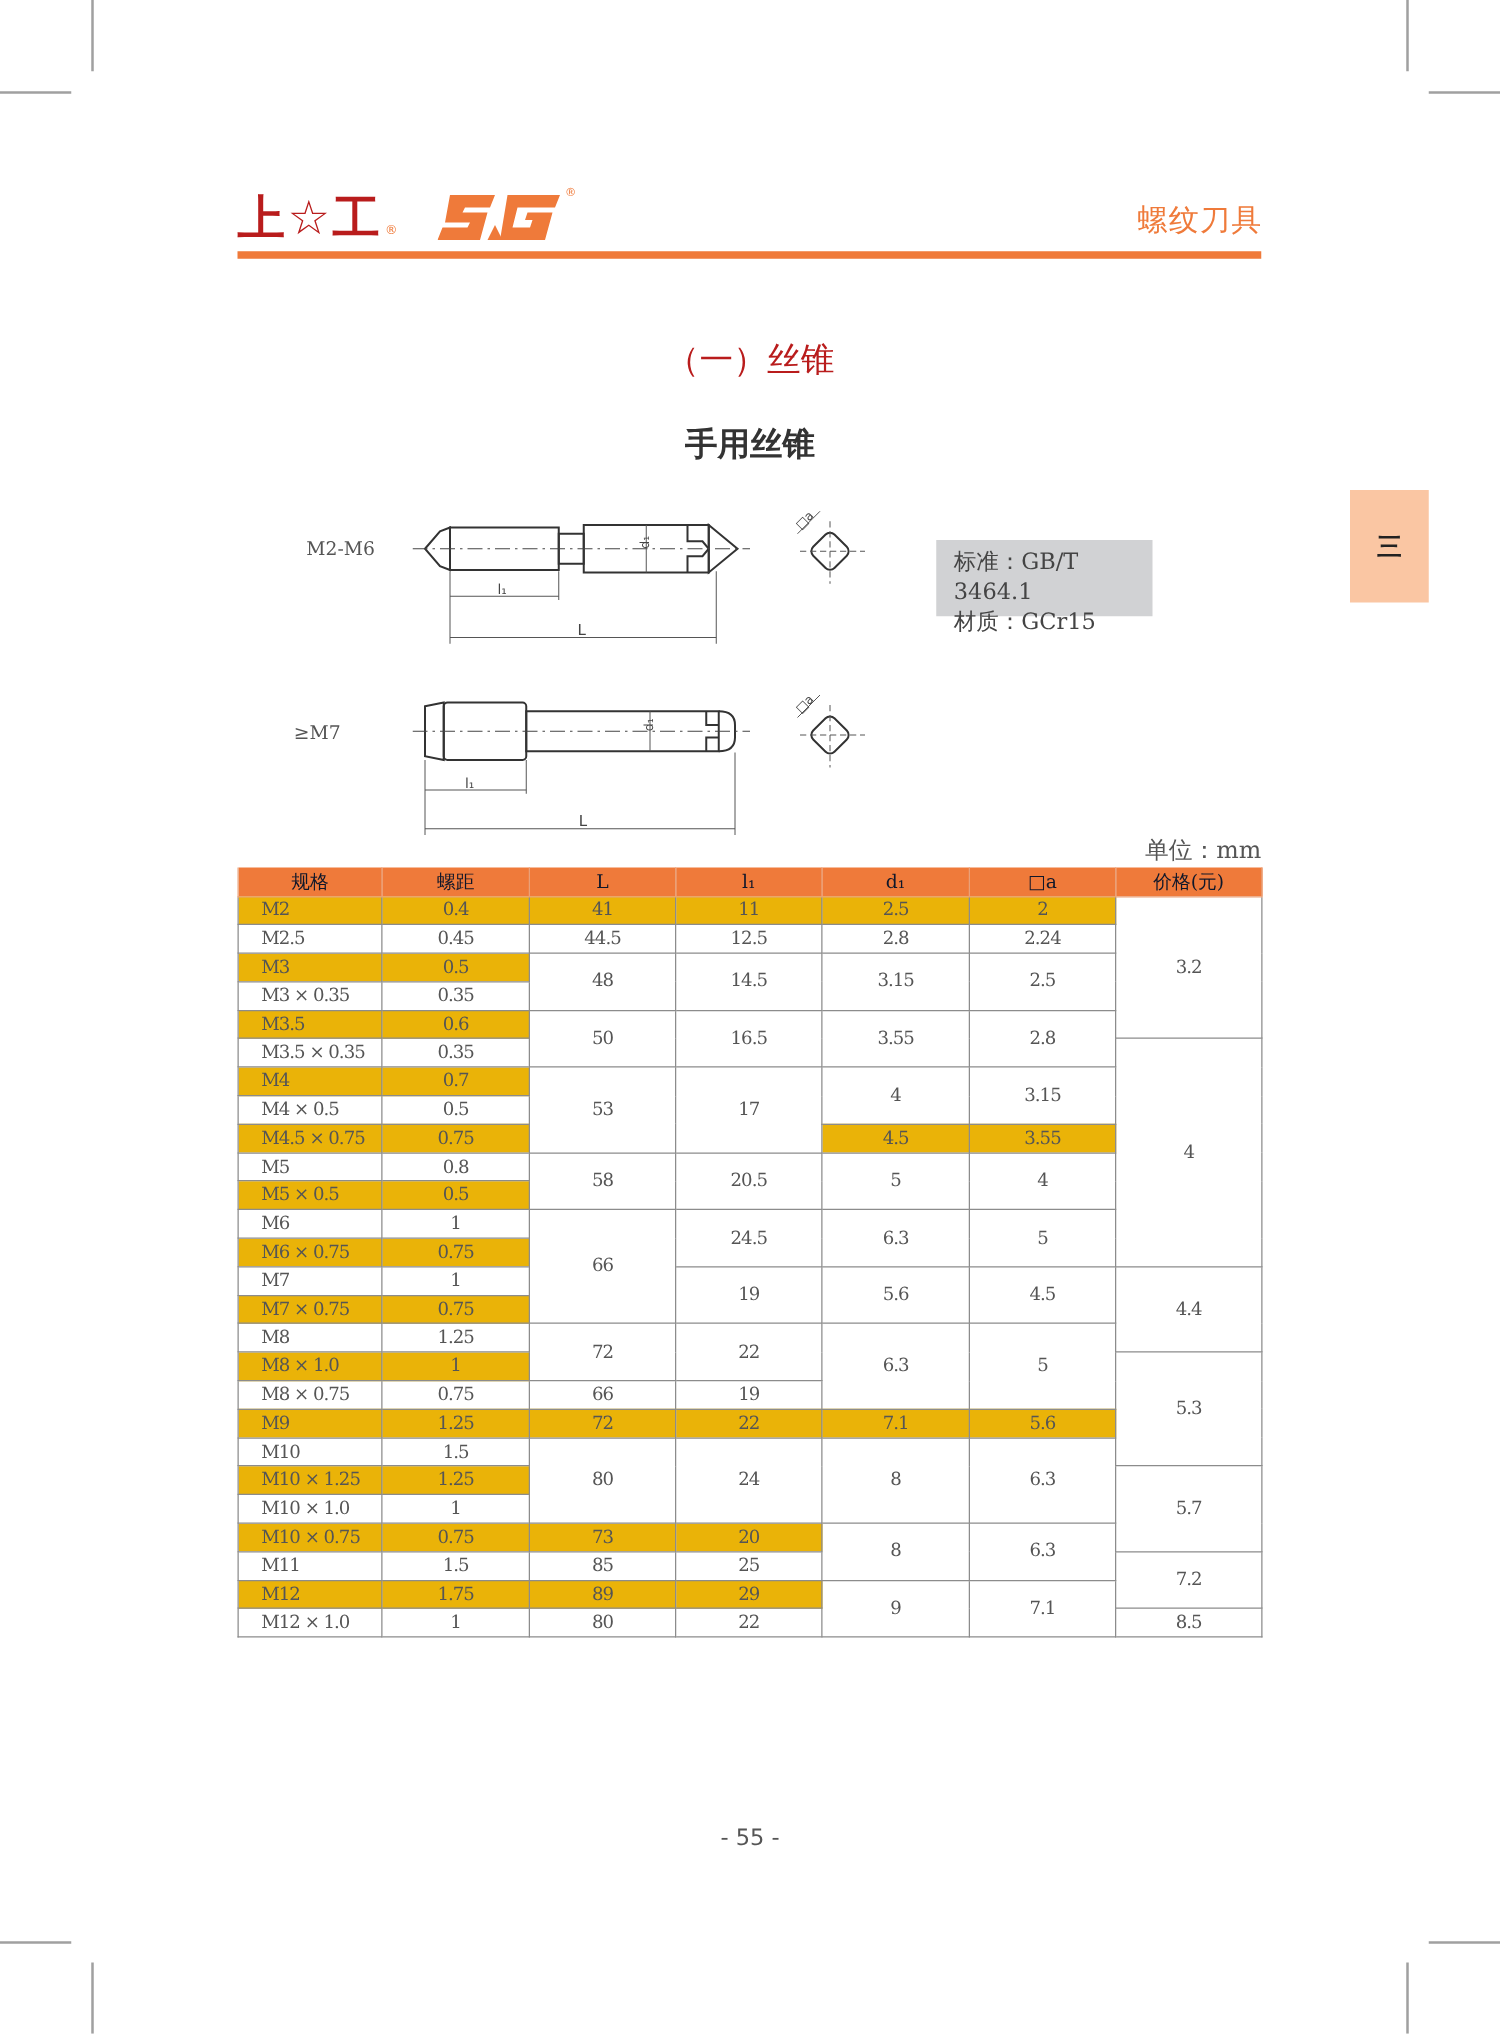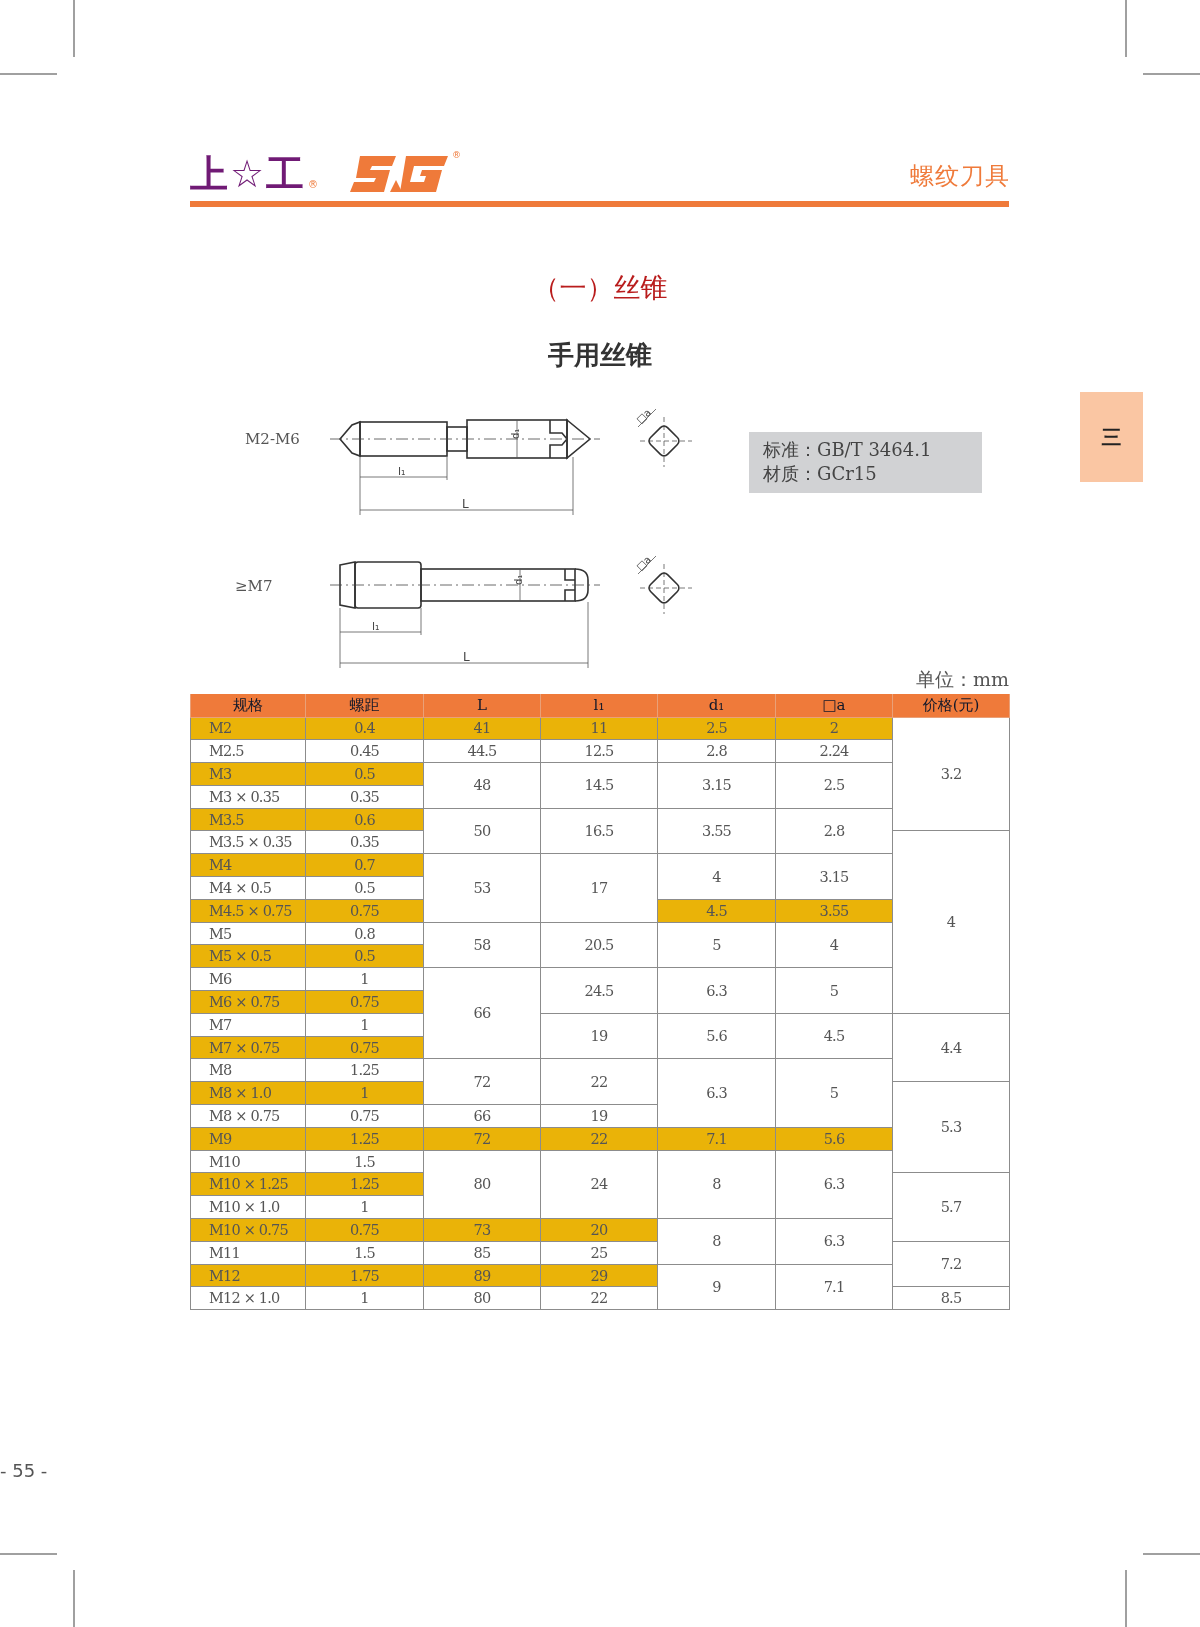--- a/index.html
+++ b/index.html
@@ -1,37 +1,37 @@
 <!DOCTYPE html>
 <html><head>
 <meta charset="utf-8">
 <style>
   * { box-sizing: border-box; margin: 0; padding: 0; }
   html, body { width: 1200px; height: 1627px; background: #ffffff; overflow: hidden; }
   body { position: relative; font-family: "DejaVu Serif", "Liberation Serif", serif; color: #555; }
   .crop { position: absolute; background: #a0a0a0; }
   .header-logo { position: absolute; left: 190px; top: 150px; height: 44px; display: flex; align-items: flex-end; }
-  .brand-cn { color: #701a75; font-family: "DejaVu Sans", sans-serif; font-size: 38px; font-weight: bold; letter-spacing: 2px; line-height: 40px; }
+  .brand-cn { color: #b91c1c; font-family: "DejaVu Sans", sans-serif; font-size: 38px; font-weight: bold; letter-spacing: 2px; line-height: 40px; }
   .brand-reg { color: #ef7a3a; font-size: 10px; margin: 0 6px 4px 2px; font-family: "DejaVu Sans", sans-serif; }
   .brand-sg { margin-left: 26px; height: 40px; }
   .brand-sg-reg { color: #ef7a3a; font-size: 9px; align-self: flex-start; margin-left: 2px; font-family: "DejaVu Sans", sans-serif; }
   .header-right { position: absolute; right: 190px; top: 160px; color: #ef7a3a; font-family: "DejaVu Sans", sans-serif; font-size: 24px; letter-spacing: 1px; }
   .header-rule { position: absolute; left: 190px; top: 201px; width: 819px; height: 6px; background: #ef7a3a; }
   .title1 { position: absolute; left: 0; width: 1200px; top: 270px; text-align: center; font-family: "DejaVu Sans", sans-serif; font-size: 27px; color: #b91c1c; }
   .title2 { position: absolute; left: 0; width: 1200px; top: 338px; text-align: center; font-family: "DejaVu Sans", sans-serif; font-size: 26px; color: #333; font-weight: bold; }
   .side-tab { position: absolute; left: 1080px; top: 392px; width: 63px; height: 90px; background: #fac6a3; display: flex; align-items: center; justify-content: center; font-family: "DejaVu Sans", sans-serif; font-size: 20px; font-weight: bold; color: #222; }
   .diagram-label { position: absolute; font-size: 15px; color: #555; }
-  .spec-box { position: absolute; left: 749px; top: 432px; width: 233px; height: 61px; background: #d1d2d4; padding: 6px 14px; font-size: 18px; line-height: 24px; color: #444; }
+  .spec-box { position: absolute; left: 749px; top: 432px; width: 173px; height: 61px; background: #d1d2d4; padding: 6px 14px; font-size: 18px; line-height: 24px; color: #444; }
   .unit { position: absolute; right: 191px; top: 667px; font-size: 19px; color: #555; }
   .tbl { position: absolute; left: 190px; top: 694px; border-collapse: collapse; table-layout: fixed; font-family: "DejaVu Serif", serif; }
   .tbl th { background: #ef7a3a; color: #0f172a; font-weight: normal; font-size: 15px; height: 23px; border: 1px solid #e9a078; border-top: none; text-align: center; }
   .tbl td { height: 22.8px; font-size: 14.5px; color: #555; text-align: center; border: 1px solid #8c8c8c; letter-spacing: -0.8px; padding: 0; }
   .tbl td.spec { text-align: left; padding-left: 18px; }
   .tbl td.g { background: #eab308; }
-  .page-num { position: absolute; left: 0; width: 1200px; top: 1460px; text-align: left; font-family: "DejaVu Sans", sans-serif; font-size: 18px; color: #555; }
+  .page-num { position: absolute; left: 0; width: 1200px; top: 1460px; text-align: center; font-family: "DejaVu Sans", sans-serif; font-size: 18px; color: #555; }
   svg text { font-family: "DejaVu Sans", sans-serif; }
 </style>
 </head>
 <body>
 
 <div class="crop" style="left:73px;top:0;width:2px;height:57px;"></div>
 <div class="crop" style="left:0;top:73px;width:57px;height:2px;"></div>
 <div class="crop" style="left:1125px;top:0;width:2px;height:57px;"></div>
 <div class="crop" style="left:1143px;top:73px;width:57px;height:2px;"></div>
 <div class="crop" style="left:73px;top:1570px;width:2px;height:57px;"></div>

